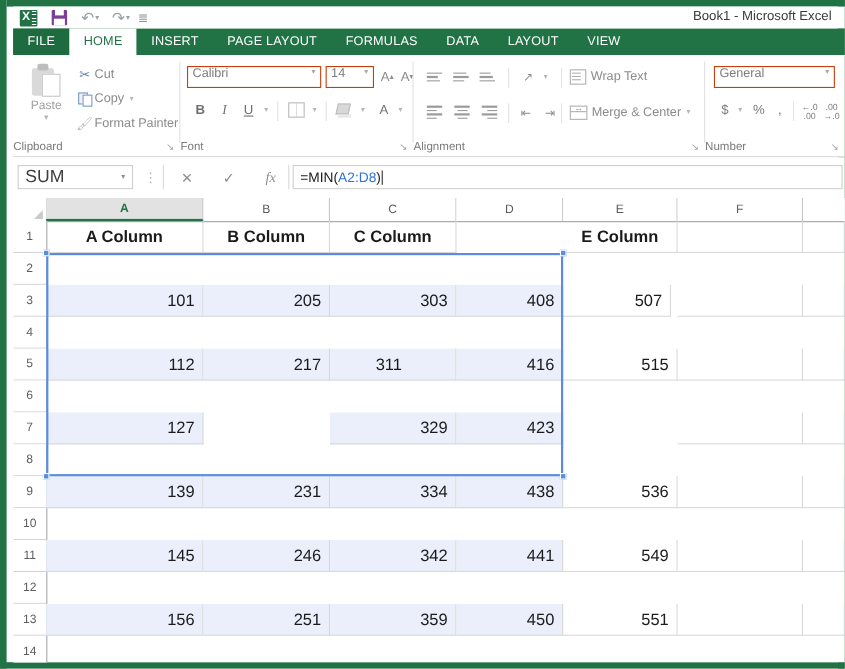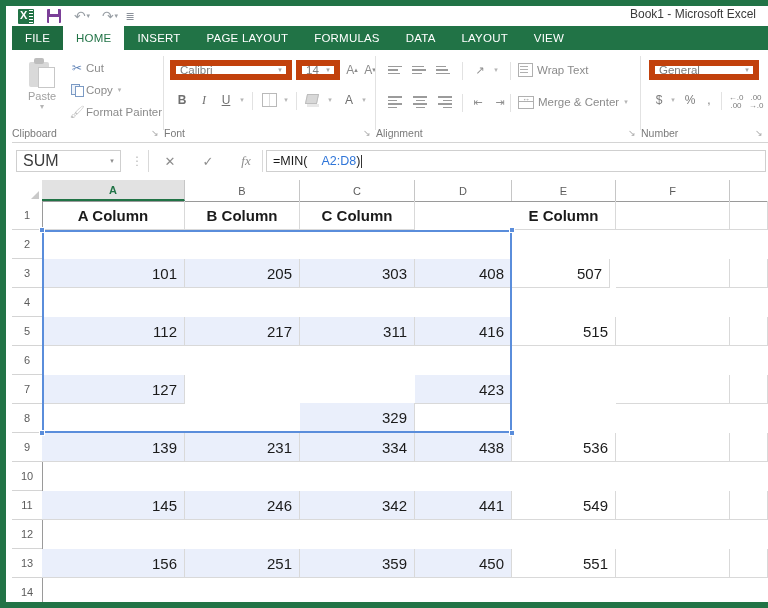--- a/index.html
+++ b/index.html
@@ -55,21 +55,21 @@
   .cbtn{position:absolute;left:56px;height:20px;display:flex;align-items:center;font-size:11.5px;color:#8b8b8b;}
   .cbtn .gi{width:18px;display:flex;justify-content:center;align-items:center;}
   .scissors{color:#5a7fb5;font-size:12px;}
   .copy-ico{width:12px;height:12px;position:relative;}
   .copy-ico:before{content:"";position:absolute;left:0;top:0;width:7px;height:9px;border:1px solid #7b9ac4;background:#eef3fa;}
   .copy-ico:after{content:"";position:absolute;left:4px;top:2px;width:7px;height:9px;border:1px solid #7b9ac4;background:#fff;}
   .brush-ico{color:#bdbdbd;font-size:12px;}
   .mini-caret{font-size:7px;color:#b5b5b5;margin-left:5px;}
 
   
-  .fbox{position:absolute;border:6px solid #c2410c;background:#fff;display:flex;align-items:center;
+  .fbox{position:absolute;border:1px solid #c2410c;background:#fff;display:flex;
         font-size:11.5px;color:#7c7c7c;box-sizing:border-box;}
   .fbox .cv{flex:1;padding-left:4px;overflow:hidden;white-space:nowrap;}
   .fbox .cd{width:12px;text-align:center;font-size:7px;color:#a6a6a6;}
   .ficon{position:absolute;display:flex;align-items:center;justify-content:center;color:#8b8b8b;}
   .grow{font-size:12px;}
   .b-i{font-weight:bold;font-size:12px;color:#6f6f6f;}
   .i-i{font-style:italic;font-size:12px;color:#6f6f6f;font-family:"Liberation Serif",serif;}
   .u-i{font-size:12px;color:#6f6f6f;text-decoration:underline;}
   .bord-ico{width:13px;height:12px;border:1px solid #b9b9b9;
      background:linear-gradient(to right,transparent 49%,#dcdcdc 49% 51%,transparent 51%),
@@ -100,21 +100,21 @@
   .namebox{position:absolute;left:4px;top:7px;width:105px;height:22px;border:1px solid #cfcfcf;background:#fff;
            display:flex;align-items:center;box-sizing:border-box;}
   .namebox .nv{flex:1;padding-left:6px;font-size:16px;color:#3c3c3c;}
   .namebox .nd{width:16px;text-align:center;font-size:7px;color:#8d8d8d;}
   .fb-dots{position:absolute;left:119px;top:11px;font-size:12px;color:#b9b9b9;letter-spacing:0;}
   .fbtn{position:absolute;top:8px;width:36px;height:20px;display:flex;align-items:center;justify-content:center;
         font-size:13px;color:#8d8d8d;}
   .fbsep{position:absolute;top:7px;width:1px;height:22px;background:#d9d9d9;}
   .formula-in{position:absolute;left:254px;top:7px;width:500px;height:22px;border:1px solid #cfcfcf;background:#fff;
               box-sizing:border-box;display:flex;align-items:center;padding-left:6px;font-size:12.5px;color:#1a1a1a;}
-  .ref-blue{color:#2f75d8;padding-left:14px;}
+  .ref-blue{color:#2f75d8;}
   .caret{display:inline-block;width:1px;height:13px;background:#333;margin-left:1px;}
 
   
   .grid-wrap{position:absolute;left:6px;top:180px;width:756px;height:422px;background:#fff;overflow:hidden;}
   .colhead{position:absolute;left:0;top:0;height:21px;width:756px;background:#fff;border-bottom:1px solid #9a9a9a;}
   .corner{position:absolute;left:0;top:0;width:30px;height:21px;background:#fff;border-right:1px solid #c6c6c6;}
   .corner:after{content:"";position:absolute;right:3px;bottom:2px;width:0;height:0;
       border-left:8px solid transparent;border-bottom:8px solid #c9c9c9;}
   .ch{position:absolute;top:0;height:21px;background:#fff;border-right:1px solid #c6c6c6;
       display:flex;align-items:center;justify-content:center;font-size:11px;color:#5c5c5c;box-sizing:border-box;}
@@ -441,41 +441,41 @@
             <span></span>
           </div>
         </div>
         <div class="crow" style="top: 58px;">
           <div class="cell inrange" style="left: 0px; width: 143px;">
             <span>112</span>
           </div>
           <div class="cell inrange" style="left: 143px; width: 115px;">
             <span>217</span>
           </div>
-          <div class="cell inrange" style="left: 258px; width: 115px;">
+          <div class="cell inrange" style="left: 258px; width: 115px; justify-content: center;">
             <span>311</span>
           </div>
           <div class="cell inrange" style="left: 373px; width: 97px;">
             <span>416</span>
           </div>
           <div class="cell" style="left: 470px; width: 104px;">
             <span>515</span>
           </div>
           <div class="cell" style="left: 574px; width: 114px;">
             <span></span>
           </div>
           <div class="cell" style="left: 688px; width: 38px;">
             <span></span>
           </div>
         </div>
         <div class="crow" style="top: 87px;">
           <div class="cell inrange" style="left: 0px; width: 143px;">
             <span>127</span>
           </div>
-          <div class="cell inrange" style="left: 258px; width: 115px; margin-top: 28px;">
+          <div class="cell inrange" style="left: 258px; width: 115px;">
             <span>329</span>
           </div>
           <div class="cell inrange" style="left: 373px; width: 97px;">
             <span>423</span>
           </div>
           <div class="cell" style="left: 574px; width: 114px;">
             <span></span>
           </div>
           <div class="cell" style="left: 688px; width: 38px;">
             <span></span>

